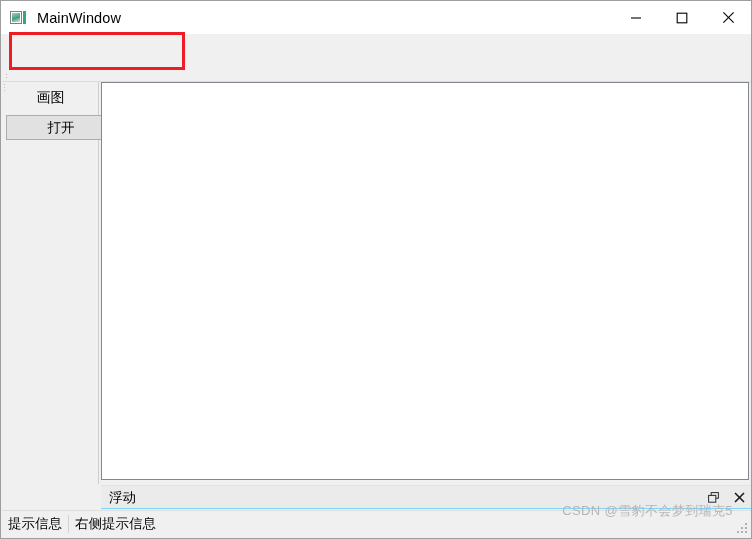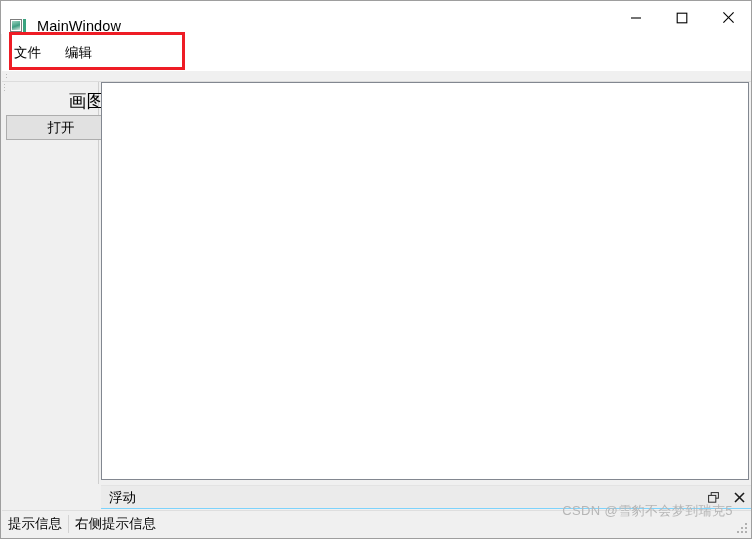--- a/index.html
+++ b/index.html
@@ -26,21 +26,21 @@
   }
 
   
   .titlebar {
     position: absolute;
     left: 0; top: 0;
     width: 750px;
     height: 33px;
     background: #ffffff;
     display: flex;
-    align-items: flex-end;
+    align-items: center;
   }
   .title-icon {
     margin-left: 9px;
     width: 18px;
     height: 16px;
     position: relative;
     display: inline-block;
   }
   .title-icon .frame {
     position: absolute;
@@ -158,23 +158,22 @@
     left: 1px; top: 1px;
     width: 4px; height: 8px;
     background-image: radial-gradient(#bdbdbd 40%, transparent 42%);
     background-size: 3px 3px;
   }
   .left-label {
     position: absolute;
     left: 0; top: 7px;
     width: 97px;
     text-align: center;
-    font-size: 18px;
-    color: #000000;
-    padding-left: 36px;
+    font-size: 14px;
+    color: #000000;
   }
   .open-btn {
     position: absolute;
     left: 4px; top: 33px;
     width: 110px;
     height: 25px;
     background: #e1e1e1;
     border: 1px solid #adadad;
     box-sizing: border-box;
     font-size: 13.5px;
@@ -309,24 +308,20 @@
       </div>
       <div class="win-btn">
         <svg width="13" height="13" viewBox="0 0 13 13">
           <line x1="1.4" y1="1.4" x2="11.6" y2="11.6" stroke="#000" stroke-width="1.1"></line>
           <line x1="11.6" y1="1.4" x2="1.4" y2="11.6" stroke="#000" stroke-width="1.1"></line>
         </svg>
       </div>
     </div>
   </div>
 
-  <div class="menubar">
-    <div class="menu-item first">文件</div>
-    <div class="menu-item second">编辑</div>
-  </div>
 
   <div class="redbox"></div>
 
   <div class="toolstrip">
     <span class="grip"></span>
   </div>
 
   <div class="central">
 
     <div class="left-dock">

